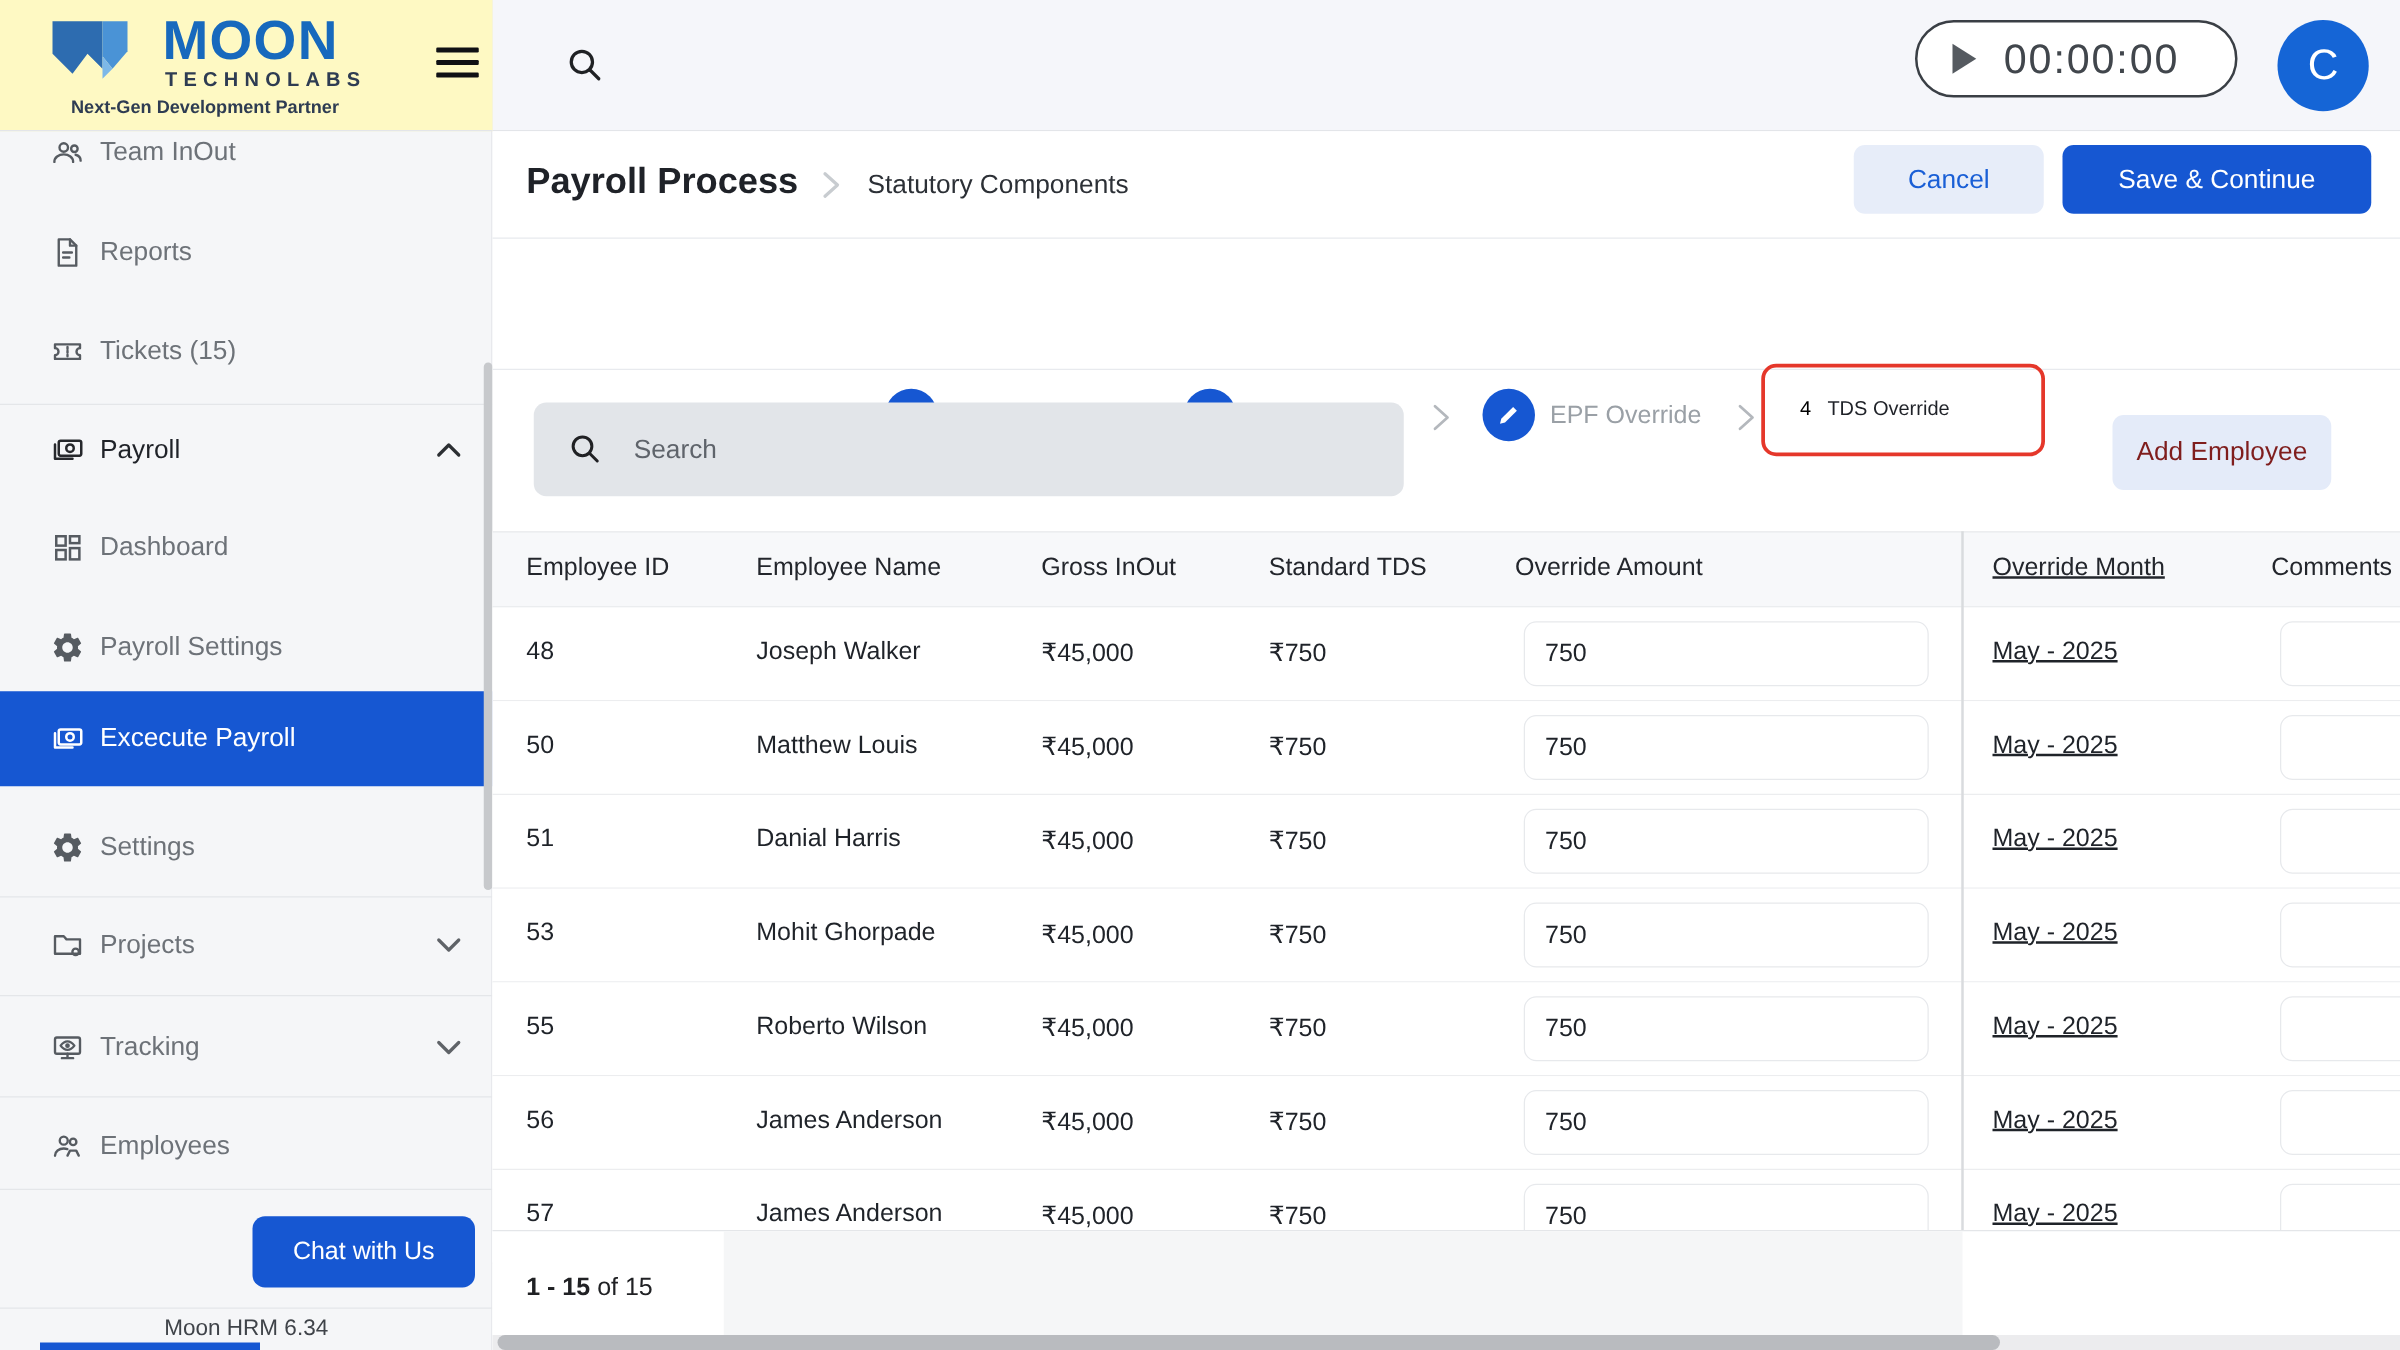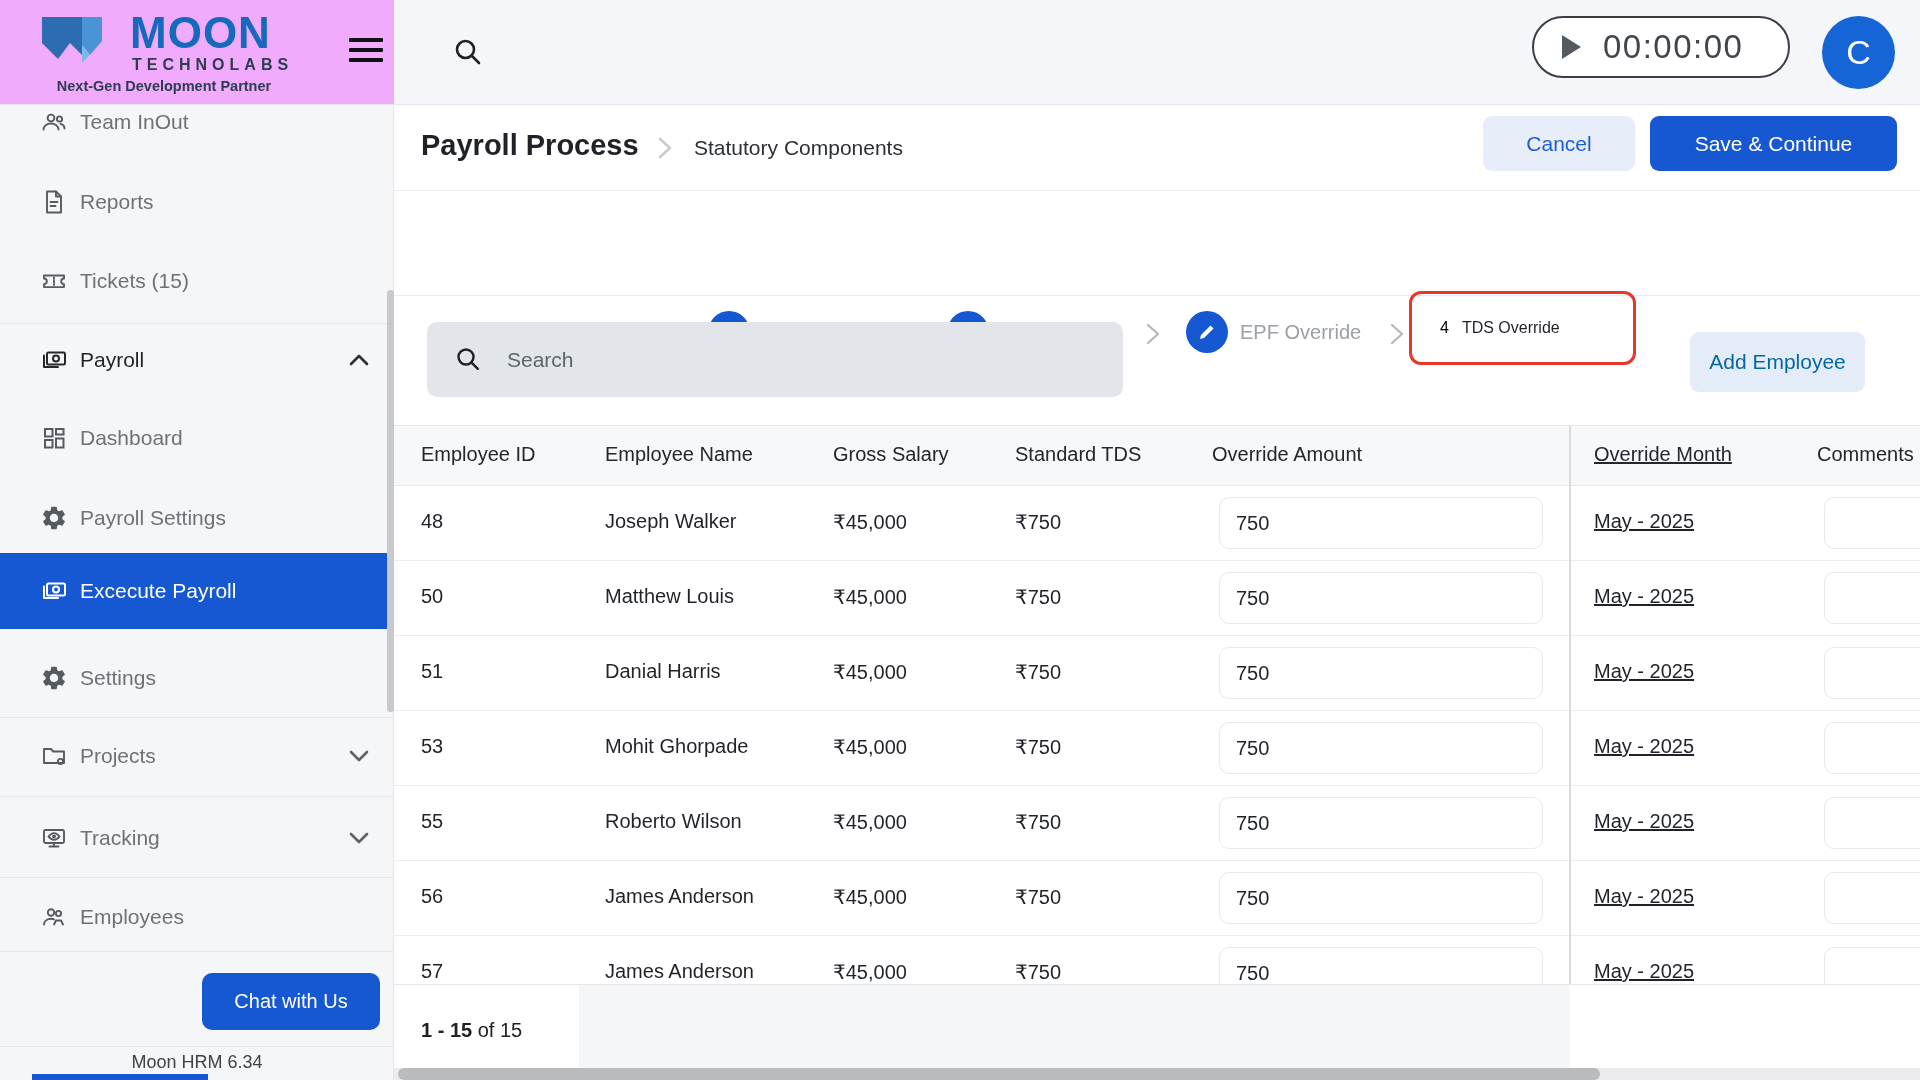--- a/index.html
+++ b/index.html
@@ -13,21 +13,21 @@
   
   .topbar{position:absolute;left:394px;top:0;width:1526px;height:105px;background:#f5f6fa;border-bottom:1px solid #e3e5e9;}
   .tb-search{position:absolute;left:58px;top:36px;width:32px;height:32px;cursor:pointer;color:#1f2124;}
   .timer-pill{position:absolute;right:130px;top:16px;width:258px;height:62px;background:#fff;border:2px solid #3a3f45;border-radius:35px;display:flex;align-items:center;cursor:pointer;}
   .play-tri{width:0;height:0;border-left:19px solid #555a60;border-top:12px solid transparent;border-bottom:12px solid transparent;margin-left:28px;}
   .timer-text{font-size:33px;color:#41464c;letter-spacing:1.5px;margin-left:22px;}
   .avatar{position:absolute;right:25px;top:16px;width:73px;height:73px;border-radius:50%;background:var(--avatar);color:#fff;font-size:34px;display:flex;align-items:center;justify-content:center;cursor:pointer;}
 
   
   .leftcol{position:absolute;left:0;top:0;width:394px;height:1080px;background:#f5f6f8;border-right:1px solid #e3e5e9;}
-  .logo-area{position:absolute;left:0;top:0;width:394px;height:105px;border-bottom:1px solid #e3e5e9;background:#f0abfc;}
+  .logo-area{position:absolute;left:0;top:0;width:394px;height:105px;border-bottom:1px solid #e3e5e9;background:#fef9c3;}
   .logo-mark{position:absolute;left:40px;top:11px;}
   .brand-title{position:absolute;left:130px;top:8px;font-size:44px;font-weight:800;letter-spacing:1px;color:var(--logo_blue);}
   .brand-sub{position:absolute;left:132px;top:56px;font-size:16px;font-weight:600;letter-spacing:5px;color:#2e3c52;}
   .brand-tagline{position:absolute;left:38px;top:78px;width:252px;text-align:center;font-size:14.5px;font-weight:600;color:#2e3c52;}
   .hamburger{position:absolute;left:349px;top:38px;width:34px;height:30px;cursor:pointer;}
   .hamburger span{display:block;width:34px;height:4px;background:#101114;margin-bottom:6px;border-radius:1px;}
 
   .nav-item{position:absolute;left:0;width:394px;height:60px;display:flex;align-items:center;color:#6d7278;cursor:pointer;}
   .nav-item .ico{position:absolute;left:40px;width:28px;height:28px;color:#565b61;}
   .nav-item .lbl{position:absolute;left:80px;font-size:21px;white-space:nowrap;}
@@ -56,21 +56,21 @@
   .step .circ{width:42px;height:42px;border-radius:50%;background:var(--primary);display:flex;align-items:center;justify-content:center;flex:none;}
   .step .slbl{font-size:20px;color:#9aa0a6;white-space:nowrap;}
   .step-sep{position:absolute;top:131px;width:14px;height:24px;color:#b4b8bd;}
   .annot{position:absolute;left:1015px;top:100px;width:227px;height:74px;border:3px solid var(--annotation);border-radius:12px;display:flex;align-items:center;gap:13px;padding-left:28px;}
   .annot .slbl{color:#1f2228;font-weight:500;}
 
   .search-wrap{position:absolute;left:33px;top:217px;width:696px;height:75px;}
   .search-input{width:696px;height:75px;background:#e2e5e9;border:none;border-radius:10px;padding-left:80px;font-size:21px;color:#2c3036;font-family:inherit;outline:none;}
   .search-input::placeholder{color:#5f646b;}
   .search-ico{position:absolute;left:27px;top:23px;width:28px;height:28px;color:#202124;}
-  .btn-add{position:absolute;left:1296px;top:227px;width:175px;height:60px;background:#e4ebf9;color:#0369a1;border:none;border-radius:9px;font-size:21px;font-family:inherit;cursor:pointer;}
+  .btn-add{position:absolute;left:1296px;top:227px;width:175px;height:60px;background:#e4ebf9;color:#7f1d1d;border:none;border-radius:9px;font-size:21px;font-family:inherit;cursor:pointer;}
 
   .thead{position:absolute;left:0;top:320px;width:1526px;height:61px;background:#f7f8fa;border-top:1px solid #e7e9ec;border-bottom:1px solid #e7e9ec;}
   .th{position:absolute;top:17px;font-size:20px;font-weight:500;color:#23262c;white-space:nowrap;}
   .trow{position:absolute;left:0;width:1526px;height:75px;border-bottom:1px solid #ecedef;background:#fff;}
   .td{position:absolute;top:24px;font-size:20px;color:#1f2329;white-space:nowrap;}
   .cell-input{position:absolute;left:825px;top:11px;width:324px;height:52px;border:1px solid #e7e9ec;border-radius:10px;padding-left:16px;font-size:20px;color:#1f2329;font-family:inherit;outline:none;background:#fff;}
   .cmt-input{position:absolute;left:1430px;top:11px;width:115px;height:52px;border:1px solid #e7e9ec;border-radius:10px;background:#fff;outline:none;font-family:inherit;font-size:20px;padding-left:12px;}
   .col-id{left:27px;} .col-name{left:211px;} .col-gross{left:439px;} .col-tds{left:621px;}
   .col-ovr{left:818px;} .col-month{left:1200px;text-decoration:underline;} .col-cmt{left:1423px;}
   .vdiv{position:absolute;left:1175px;top:320px;width:2px;height:559px;background:#d9dbde;}
@@ -302,21 +302,21 @@
       <svg class="search-ico" viewBox="0 0 28 28" fill="none" stroke="currentColor" stroke-width="2.4" stroke-linecap="round">
         <circle cx="12" cy="12" r="7.5"></circle>
           <path d="M17.8 17.8l6 6"></path>
       </svg>
     </div>
     <button class="btn-add">Add Employee</button>
 
     <div class="thead">
       <span class="th col-id">Employee ID</span>
       <span class="th col-name">Employee Name</span>
-      <span class="th col-gross">Gross Salary</span>
+      <span class="th col-gross">Gross InOut</span>
       <span class="th col-tds">Standard TDS</span>
       <span class="th col-ovr">Override Amount</span>
       <span class="th col-month">Override Month</span>
       <span class="th col-cmt">Comments</span>
     </div>
 
     <div class="trow" style="top:381px">
       <span class="td col-id">48</span>
       <span class="td col-name">Joseph Walker</span>
       <span class="td col-gross">₹45,000</span>

